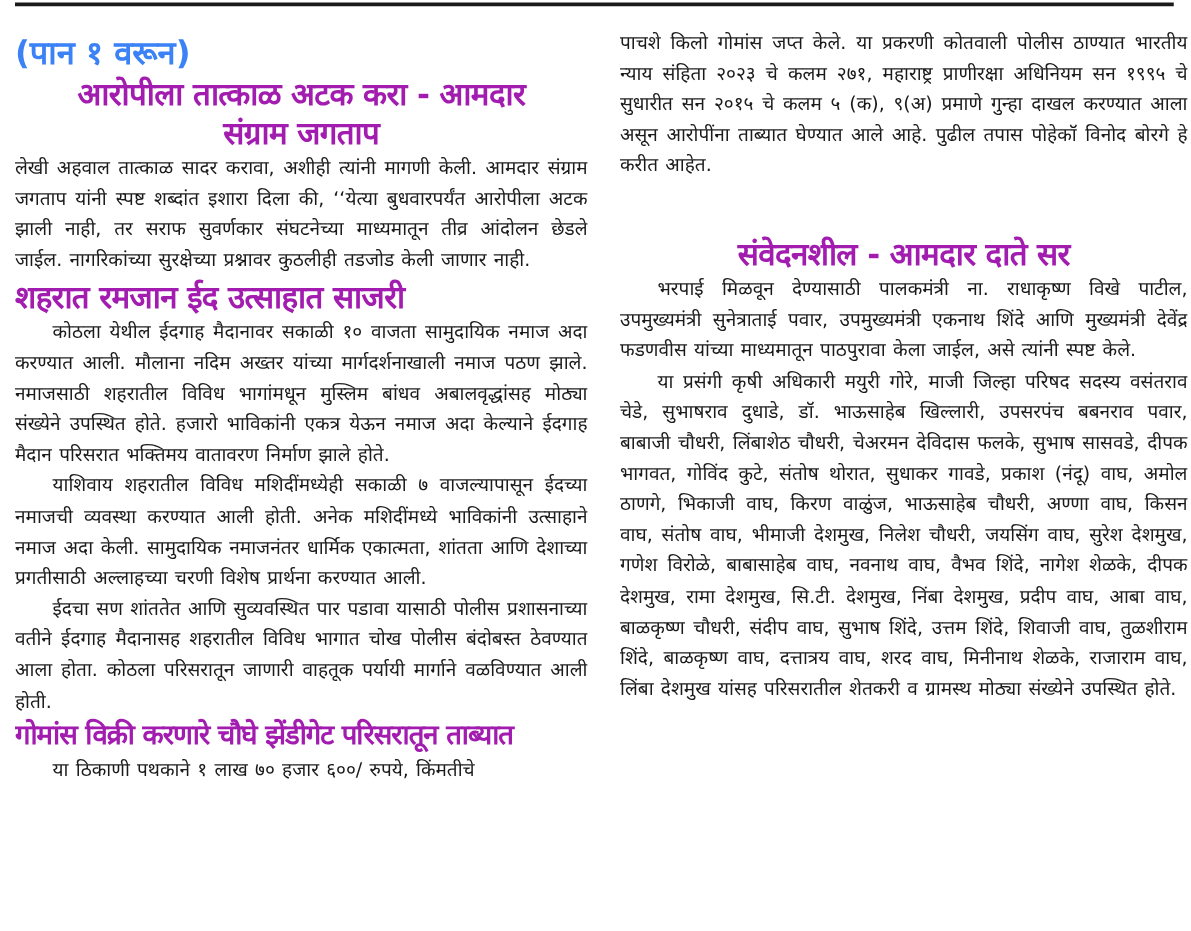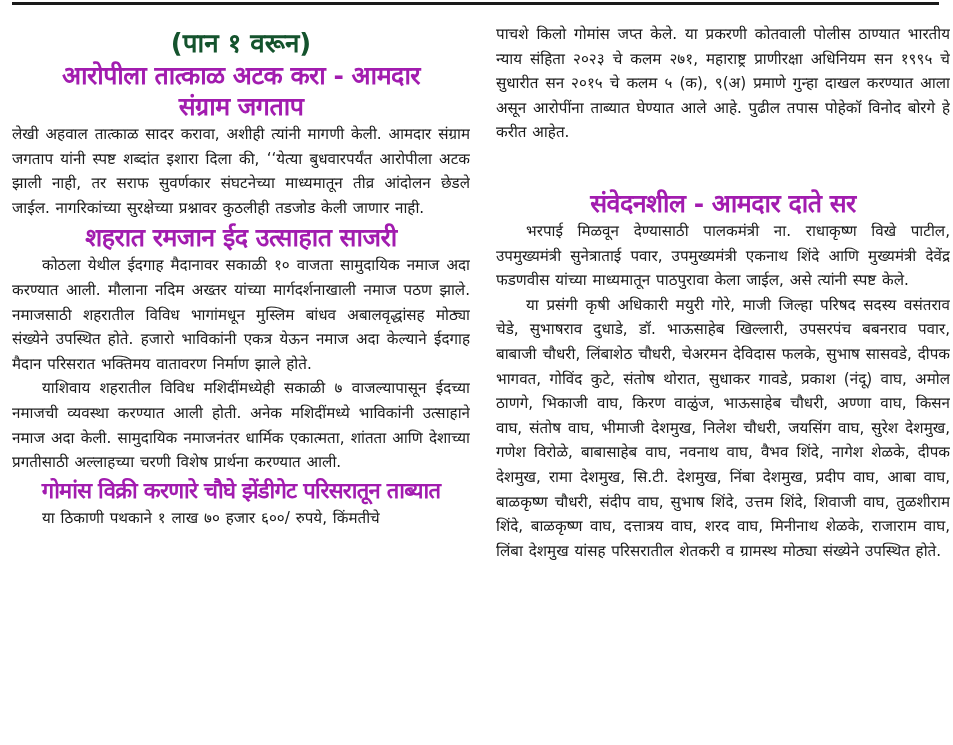--- a/index.html
+++ b/index.html
@@ -13,29 +13,29 @@
     height: 3px; background: #1a1a1a;
   }
   .col {
     position: absolute; top: 10px; bottom: 0;
     overflow: hidden;
   }
   .col-left { left: 12px; width: 458px; }
   .col-right { left: 496px; width: 454px; }
 
   .continued {
-    text-align: center; color: #14532d; font-weight: bold;
+    text-align: left; color: #3b82f6; font-weight: bold;
     font-size: 26px; line-height: 34px; margin-top: 16px;
   }
   .headline {
     text-align: center; font-weight: bold; color: #a21caf;
     font-size: 25px; line-height: 31px; margin: 0;
     letter-spacing: -0.5px;
   }
-  .headline.left { text-align: center; }
+  .headline.left { text-align: left; }
   .headline.compact { font-size: 22px; letter-spacing: -0.8px; white-space: nowrap; }
   p {
     margin: 0; font-size: 15.2px; line-height: 24.6px;
     text-align: justify; word-spacing: 1px;
   }
   p.indent { text-indent: 30px; }
   .gap-sm { height: 2px; }
   .gap-md { height: 12px; }
 </style>
 </head>
@@ -49,20 +49,21 @@
   <h1 class="headline">
     <span>आरोपीला तात्काळ अटक करा - आमदार</span><br>
     <span>संग्राम जगताप</span>
   </h1>
   <p>लेखी अहवाल तात्काळ सादर करावा, अशीही त्यांनी मागणी केली. आमदार संग्राम जगताप यांनी स्पष्ट शब्दांत इशारा दिला की, ‘‘येत्या बुधवारपर्यंत आरोपीला अटक झाली नाही, तर सराफ सुवर्णकार संघटनेच्या माध्यमातून तीव्र आंदोलन छेडले जाईल. नागरिकांच्या सुरक्षेच्या प्रश्नावर कुठलीही तडजोड केली जाणार नाही.</p>
 
   <div class="gap-sm"></div>
   <h2 class="headline left">शहरात रमजान ईद उत्साहात साजरी</h2>
   <p class="indent">कोठला येथील ईदगाह मैदानावर सकाळी १० वाजता सामुदायिक नमाज अदा करण्यात आली. मौलाना नदिम अख्तर यांच्या मार्गदर्शनाखाली नमाज पठण झाले. नमाजसाठी शहरातील विविध भागांमधून मुस्लिम बांधव अबालवृद्धांसह मोठ्या संख्येने उपस्थित होते. हजारो भाविकांनी एकत्र येऊन नमाज अदा केल्याने ईदगाह मैदान परिसरात भक्तिमय वातावरण निर्माण झाले होते.</p>
   <p class="indent">याशिवाय शहरातील विविध मशिदींमध्येही सकाळी ७ वाजल्यापासून ईदच्या नमाजची व्यवस्था करण्यात आली होती. अनेक मशिदींमध्ये भाविकांनी उत्साहाने नमाज अदा केली. सामुदायिक नमाजनंतर धार्मिक एकात्मता, शांतता आणि देशाच्या प्रगतीसाठी अल्लाहच्या चरणी विशेष प्रार्थना करण्यात आली.</p>
+  <p class="indent">ईदचा सण शांततेत आणि सुव्यवस्थित पार पडावा यासाठी पोलीस प्रशासनाच्या वतीने ईदगाह मैदानासह शहरातील विविध भागात चोख पोलीस बंदोबस्त ठेवण्यात आला होता. कोठला परिसरातून जाणारी वाहतूक पर्यायी मार्गाने वळविण्यात आली होती.</p>
 
   <h2 class="headline left compact">गोमांस विक्री करणारे चौघे झेंडीगेट परिसरातून ताब्यात</h2>
   <p class="indent">या ठिकाणी पथकाने १ लाख ७० हजार ६००/ रुपये, किंमतीचे</p>
 </div>
 
 <div class="col col-right">
   <p style="margin-top:12px">पाचशे किलो गोमांस जप्त केले. या प्रकरणी कोतवाली पोलीस ठाण्यात भारतीय न्याय संहिता २०२३ चे कलम २७१, महाराष्ट्र प्राणीरक्षा अधिनियम सन १९९५ चे सुधारीत सन २०१५ चे कलम ५ (क), ९(अ) प्रमाणे गुन्हा दाखल करण्यात आला असून आरोपींना ताब्यात घेण्यात आले आहे. पुढील तपास पोहेकॉ विनोद बोरगे हे करीत आहेत.</p>
 
   <div class="gap-md"></div>
   <h2 class="headline">

